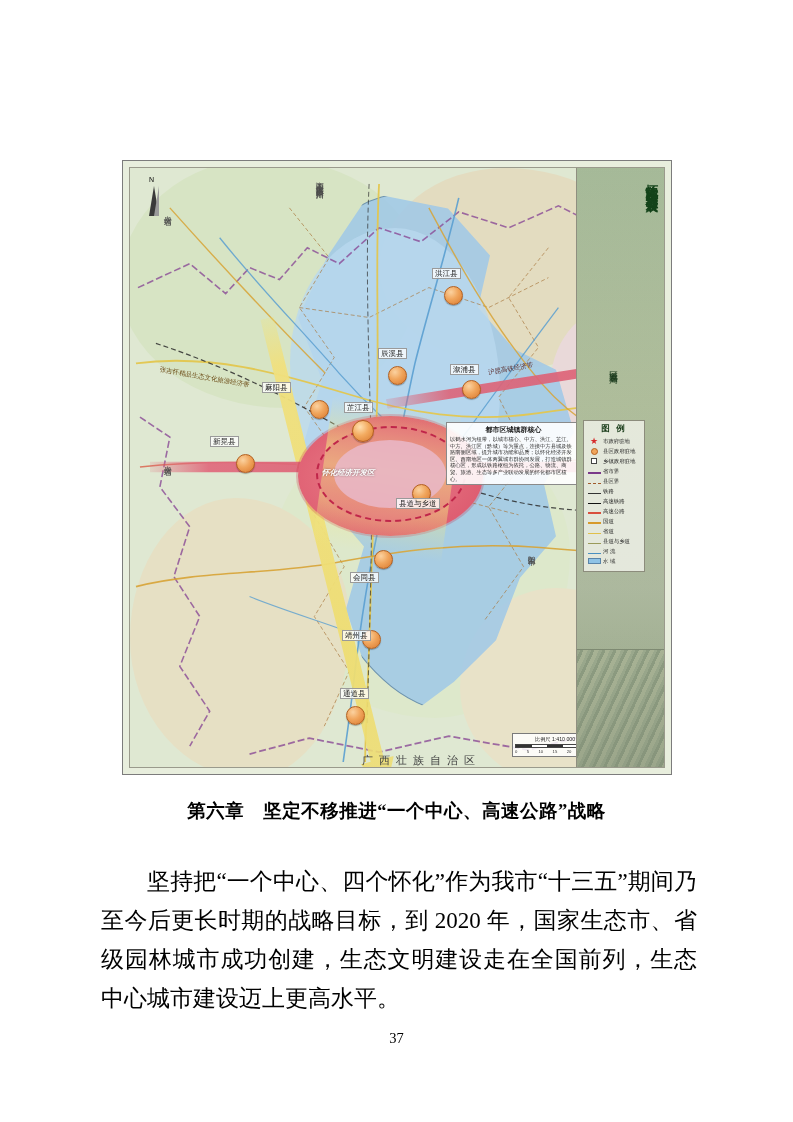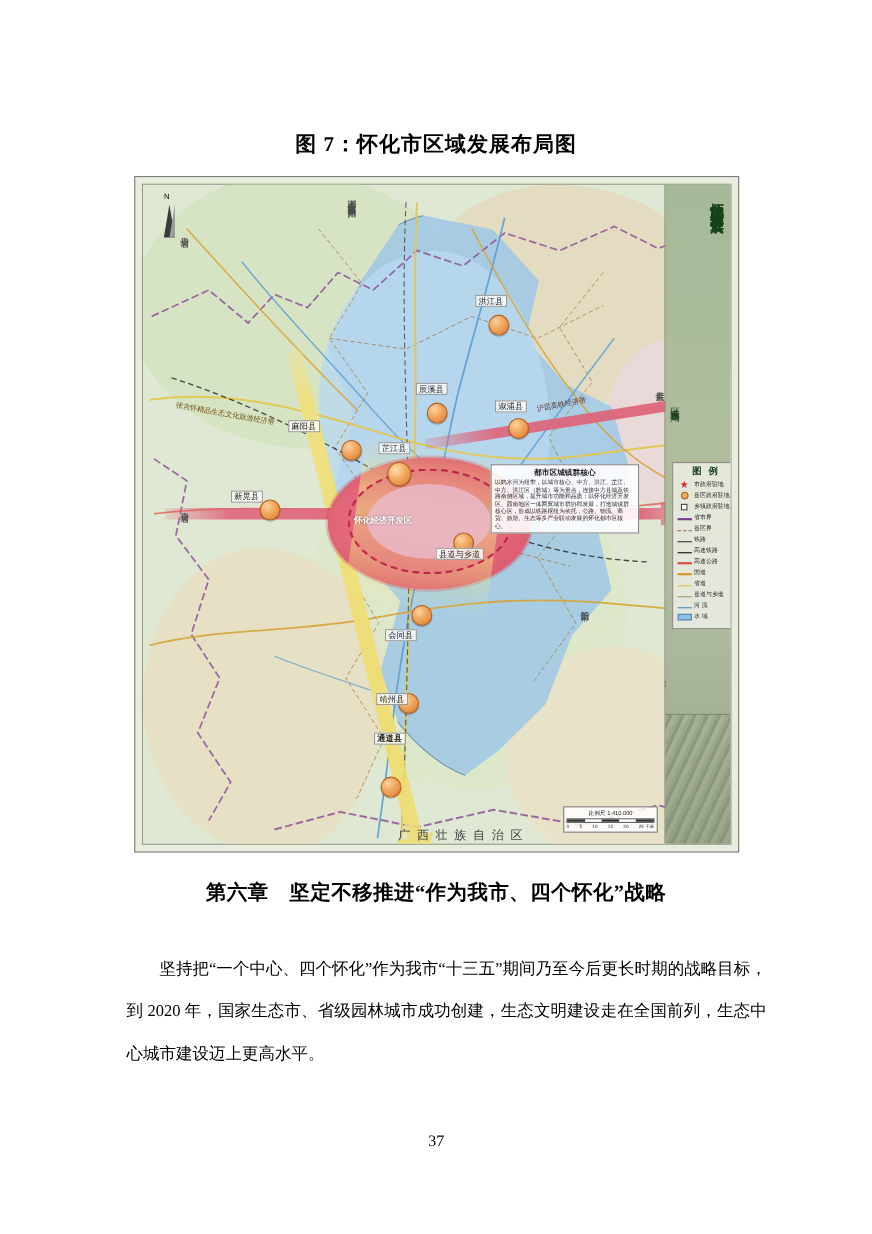--- a/index.html
+++ b/index.html
@@ -157,21 +157,21 @@
     font-size: 7.5px;
     font-family: "Liberation Sans", sans-serif;
     color: #1b1b1b;
     background: rgba(255,255,255,.78);
     border: .6px solid #9a9a9a;
     padding: .5px 2px;
     white-space: nowrap;
     line-height: 1.1;
   }
   .lbl.plain { background: none; border: none; padding: 0; }
-  .lbl.white-on { color: #ffffff; background: none; border: none; font-weight: bold; text-shadow: 0 0 2px rgba(0,0,0,.5); }
+  .lbl.white-on { color: #ffffff; background: none; border: none; font-weight: bold; text-shadow: 0 0 2px rgba(0,0,0,.5); font-style: italic; }
   .lbl.belt {
     font-size: 6.5px; background: none; border: none; color: #6b4a14;
     transform-origin: left center;
   }
   .lbl.vert {
     writing-mode: vertical-rl;
     text-orientation: upright;
     background: none; border: none;
     font-size: 8px;
     color: #4a4a4a;
@@ -188,21 +188,21 @@
     padding: 2px 3px;
     font-family: "Liberation Sans", sans-serif;
   }
   .callout .ct { font-size: 7px; font-weight: bold; text-align: center; color: #1a1a1a; margin-bottom: 1px; }
   .callout .cb { font-size: 5.3px; line-height: 1.25; color: #2a2a2a; }
 
   
   .banner {
     position: absolute;
     right: 0; top: 0;
-    width: 60px; height: 100%;
+    width: 88px; height: 100%;
     background: linear-gradient(180deg, #b4c8a8 0%, #c9d6b4 40%, #cfd9c0 70%, #b9c6a6 100%);
     border-left: 1px solid #8f8f80;
   }
   .banner-strip {
     position: absolute;
     left: 0; top: 0; width: 100%; height: 100%;
     background: linear-gradient(180deg, rgba(60,80,40,.12), rgba(40,60,30,.25));
   }
   .banner-title {
     position: absolute;
@@ -319,40 +319,39 @@
   .chapter {
     position: absolute;
     left: 0; right: 0; top: 798px;
     text-align: center;
     font-weight: bold;
     font-size: 18.5px;
     letter-spacing: .5px;
   }
   .para {
     position: absolute;
-    left: 115px; right: 96px; top: 862px;
-    font-size: 15px;
+    left: 101px; right: 96px; top: 862px;
+    font-size: 23px;
     line-height: 39px;
     text-align: justify;
     text-justify: inter-ideograph;
     text-indent: 2em;
   }
   .pageno {
     position: absolute;
     left: 0; right: 0; top: 1030px;
     text-align: center;
     font-size: 14.5px;
   }
 </style>
 </head>
 <body>
 
 <div class="page">
 
-  <div class="fig-title">图 7：怀化市区域发展布局图</div>
 
   <div class="map-wrap">
     <div class="map-inner">
 
       <div class="terr t-green1"></div>
       <div class="terr t-tan1"></div>
       <div class="terr t-green2"></div>
       <div class="terr t-tan2"></div>
       <div class="terr t-tan3"></div>
       <div class="terr t-pink1"></div>
@@ -418,35 +417,35 @@
       <div class="dot" style="left:332px; top:212px;"></div>
       <div class="lbl" style="left:320px; top:196px;">溆浦县</div>
 
       <div class="dot" style="left:180px; top:232px;"></div>
       <div class="lbl" style="left:132px; top:214px;">麻阳县</div>
 
       <div class="dot star" style="left:222px; top:252px;"></div>
       <div class="lbl" style="left:214px; top:234px;">芷江县</div>
 
       <div class="dot" style="left:106px; top:286px;"></div>
-      <div class="lbl" style="left:80px; top:278px;text-align:right;">新晃县</div>
+      <div class="lbl" style="left:80px; top:268px;text-align:right;">新晃县</div>
 
       <div class="lbl white-on" style="left:190px; top:300px;">怀化经济开发区</div>
 
       <div class="dot" style="left:282px; top:316px;"></div>
       <div class="lbl" style="left:266px; top:330px;">县道与乡道</div>
 
       <div class="dot" style="left:244px; top:382px;"></div>
       <div class="lbl" style="left:220px; top:404px;">会同县</div>
 
       <div class="dot" style="left:232px; top:462px;"></div>
       <div class="lbl" style="left:212px; top:462px;">靖州县</div>
 
       <div class="dot" style="left:216px; top:538px;"></div>
-      <div class="lbl" style="left:210px; top:498px;font-weight:bold;">通道县</div>
+      <div class="lbl" style="left:210px; top:520px;">通道县</div>
 
       <div class="callout">
         <div class="ct">都市区城镇群核心</div>
         <div class="cb">以鹤水河为纽带，以城市核心、中方、洪江、芷江、中方、洪江区（黔城）等为重点，连接中方县城及铁路南侧区域，提升城市功能和品质；以怀化经济开发区、西南地区一体两翼城市群协同发展，打造城镇群核心区，形成以铁路枢纽为依托，公路、物流、商贸、旅游、生态等多产业联动发展的怀化都市区核心。</div>
       </div>
 
       <div class="compass">
         <div class="n">N</div>
         <div class="needle"></div>
         <div class="needle2"></div>
@@ -532,17 +531,17 @@
             <span class="leg-txt">水 域</span>
           </div>
         </div>
 
         <div class="banner-photo"></div>
       </div>
 
     </div>
   </div>
 
-  <div class="chapter">第六章　坚定不移推进“作为我市、四个怀化”战略</div>
+  <div class="chapter">第六章　坚定不移推进“一个中心、高速公路”战略</div>
   <div class="para">坚持把“一个中心、四个怀化”作为我市“十三五”期间乃至今后更长时期的战略目标，到 2020 年，国家生态市、省级园林城市成功创建，生态文明建设走在全国前列，生态中心城市建设迈上更高水平。</div>
   <div class="pageno">37</div>
 
 </div>
 
 </body></html>

